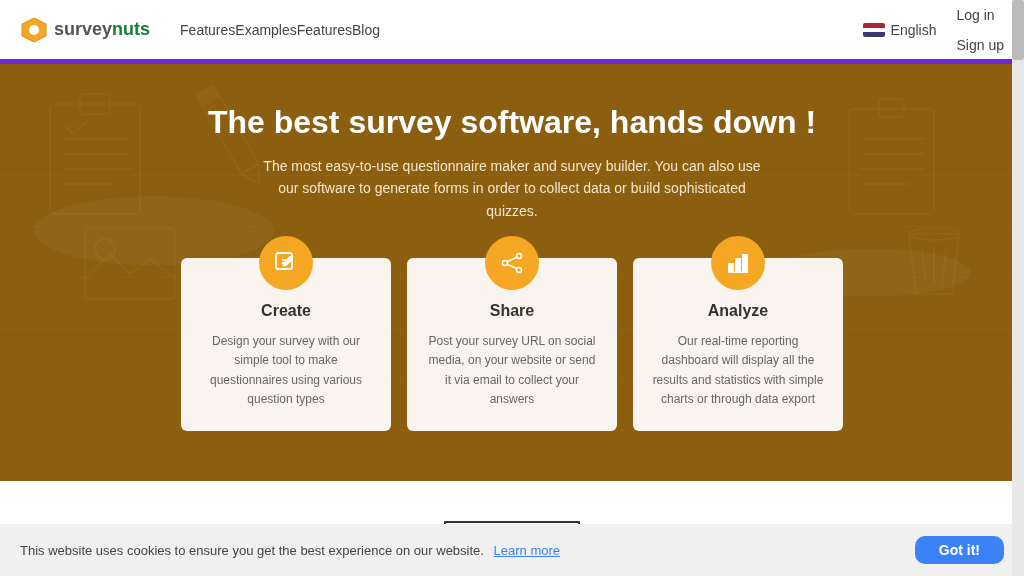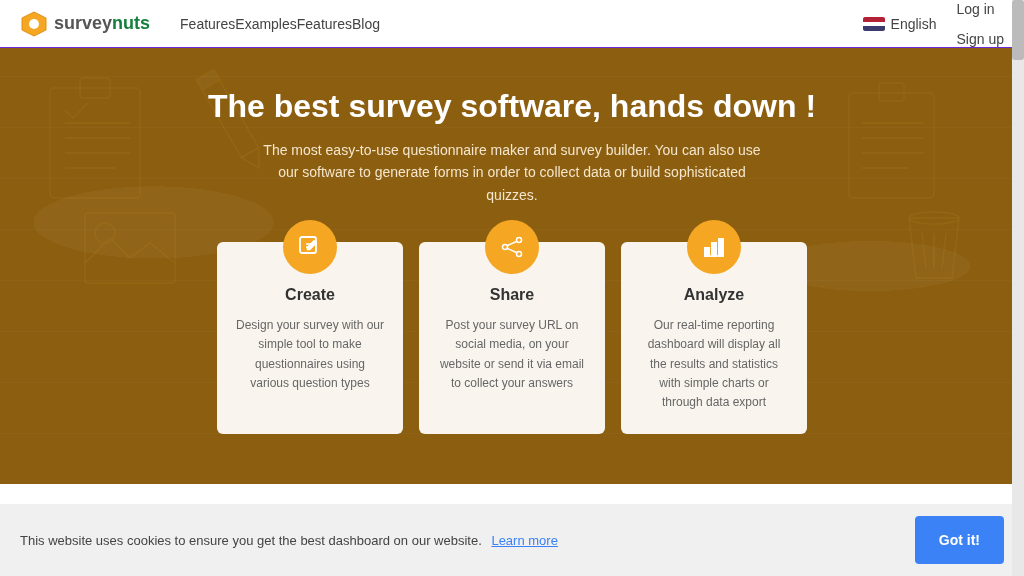--- a/index.html
+++ b/index.html
@@ -3,23 +3,23 @@
   <meta charset="utf-8">
   <style>
     * { margin: 0; padding: 0; box-sizing: border-box; }
     body { font-family: Arial, sans-serif; width: 1024px; overflow-x: hidden; }
 
     
     .navbar {
       display: flex;
       align-items: center;
       padding: 3px 20px;
-      height: 48px;
+      height: 64px;
       background: #fff;
-      border-bottom: 1px solid #6d28d9;
+      border-bottom: 5px solid #6d28d9;
       position: relative;
       z-index: 10;
     }
     .navbar-logo {
       display: flex;
       align-items: center;
       margin-right: 30px;
       text-decoration: none;
     }
     .logo-icon {
@@ -127,21 +127,21 @@
     .cards-row {
       display: flex;
       justify-content: center;
       gap: 16px;
       position: relative;
       z-index: 2;
     }
     .card {
       background: #f9f5ee;
       border-radius: 6px;
-      width: 186px;
+      width: 210px;
       padding: 20px 18px 22px;
       text-align: center;
     }
     .card-icon-circle {
       width: 54px;
       height: 54px;
       border-radius: 50%;
       background: #f5a623;
       display: flex;
       align-items: center;
@@ -203,25 +203,25 @@
     .cookie-learn-more {
       color: #3b82f6;
       text-decoration: underline;
       cursor: pointer;
       margin-left: 6px;
     }
     .cookie-accept-btn {
       background: #3b82f6;
       color: #fff;
       border: none;
-      padding: 16px 24px;
+      padding: 6px 24px;
       font-size: 14px;
       font-weight: bold;
       cursor: pointer;
-      border-radius: 4px;
+      border-radius: 10px;
     }
 
     
     .right-scrollbar {
       position: fixed;
       right: 0;
       top: 0;
       bottom: 0;
       width: 12px;
       background: #e8e8e8;
@@ -359,21 +359,21 @@
 
   </div>
 </section>
 
 <section class="signup-section">
   <button class="signup-btn">Sign up !</button>
 </section>
 
 <div class="cookie-banner">
   <span class="cookie-banner-text">
-    <span>This website uses cookies to ensure you get the best dashboard on our website.</span>
+    <span>This website uses cookies to ensure you get the best experience on our website.</span>
     <a class="cookie-learn-more" href="#">Learn more</a>
   </span>
   <button class="cookie-accept-btn">Got it!</button>
 </div>
 
 <div class="right-scrollbar">
   <div class="right-scrollbar-thumb"></div>
 </div>
 
 </body></html>

